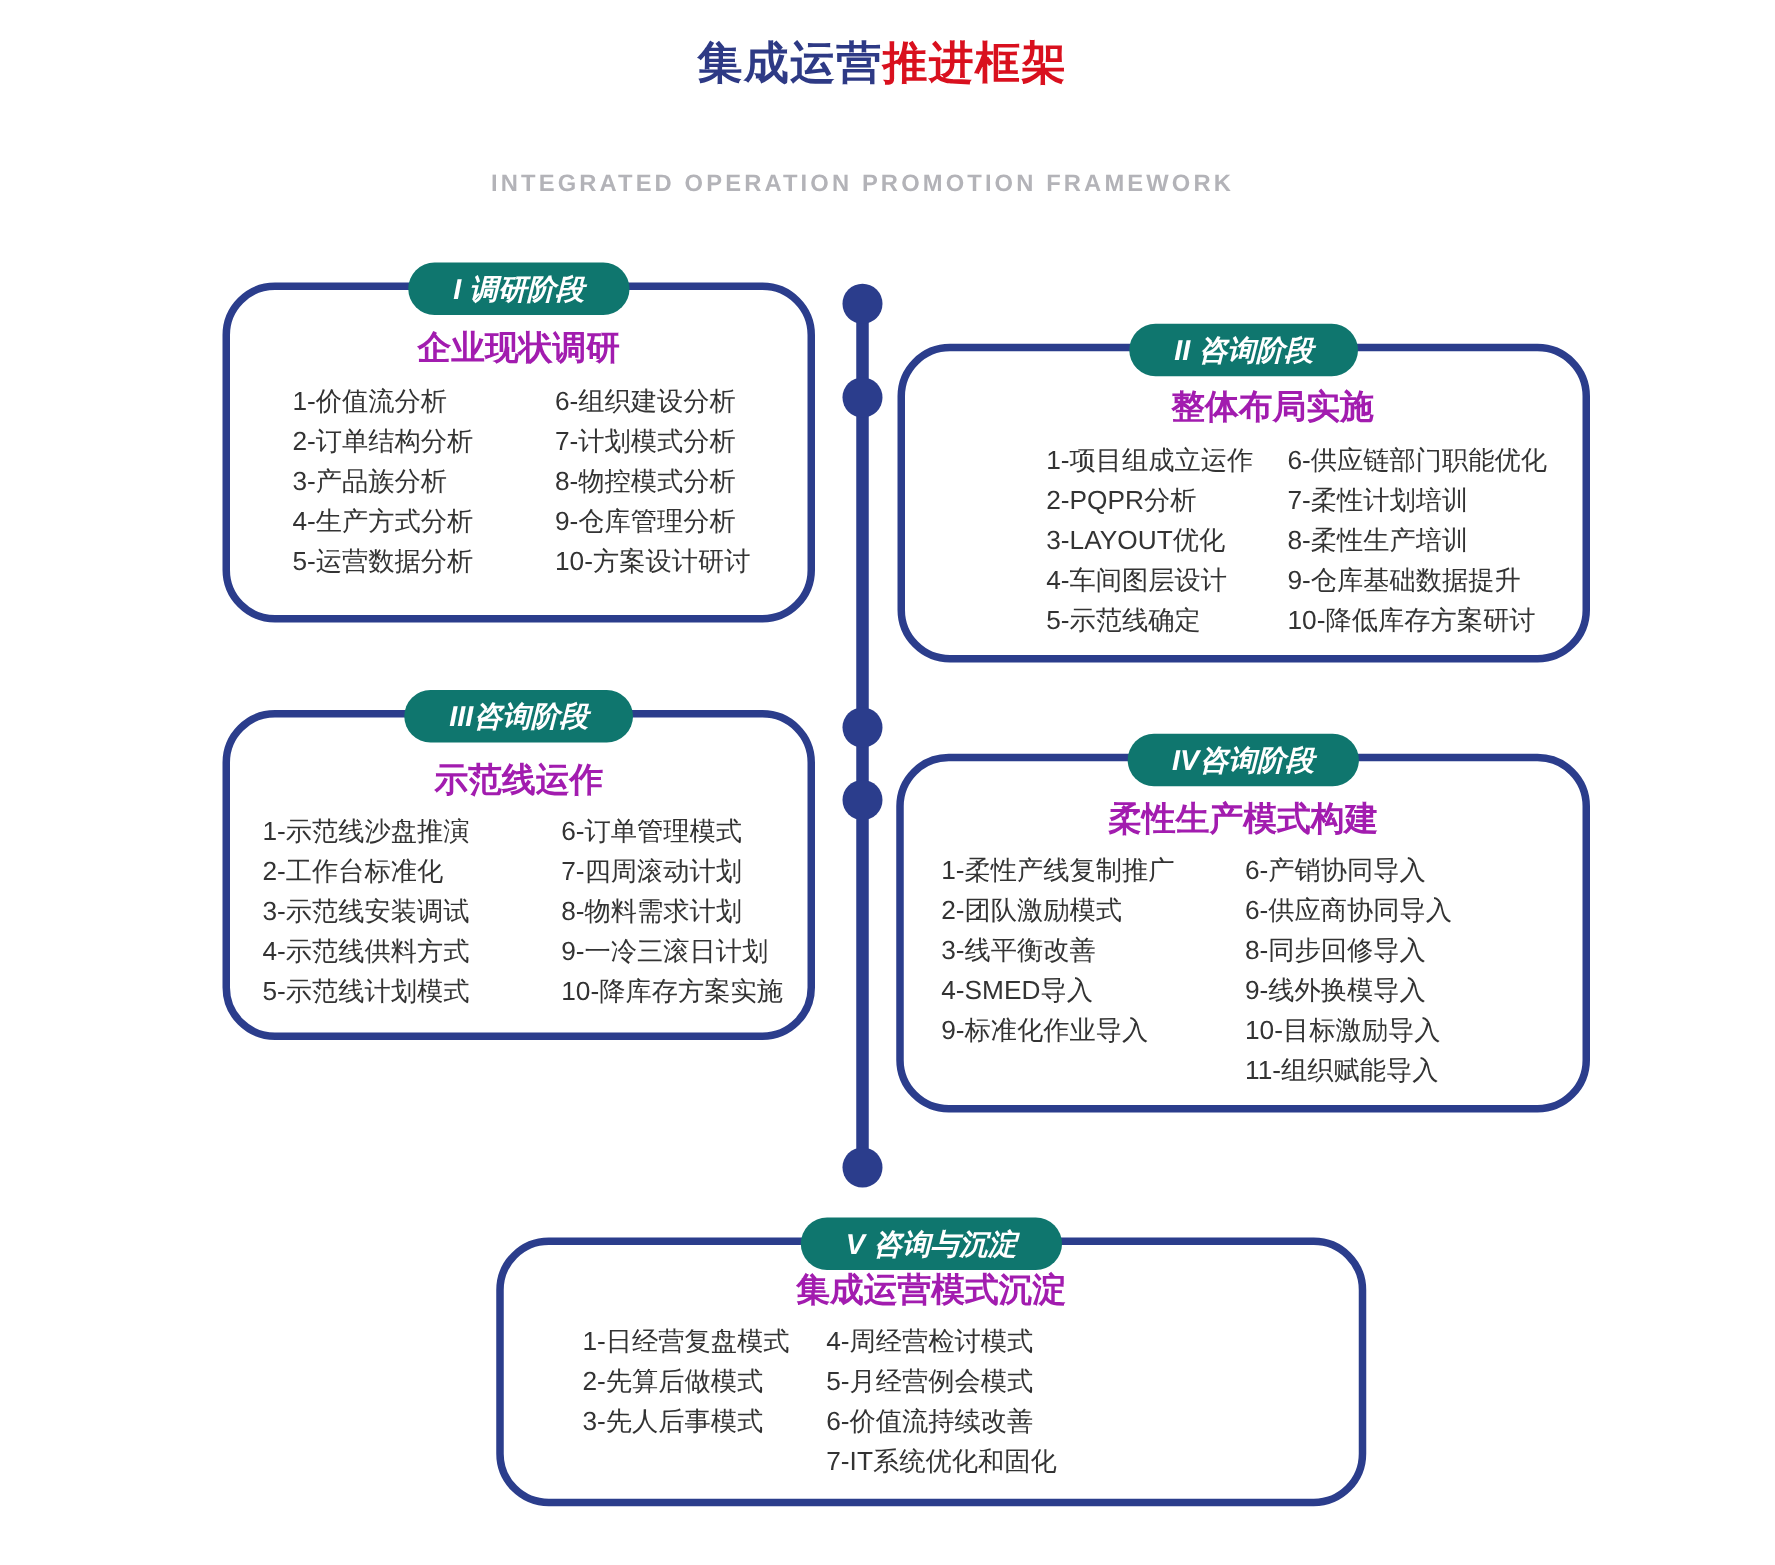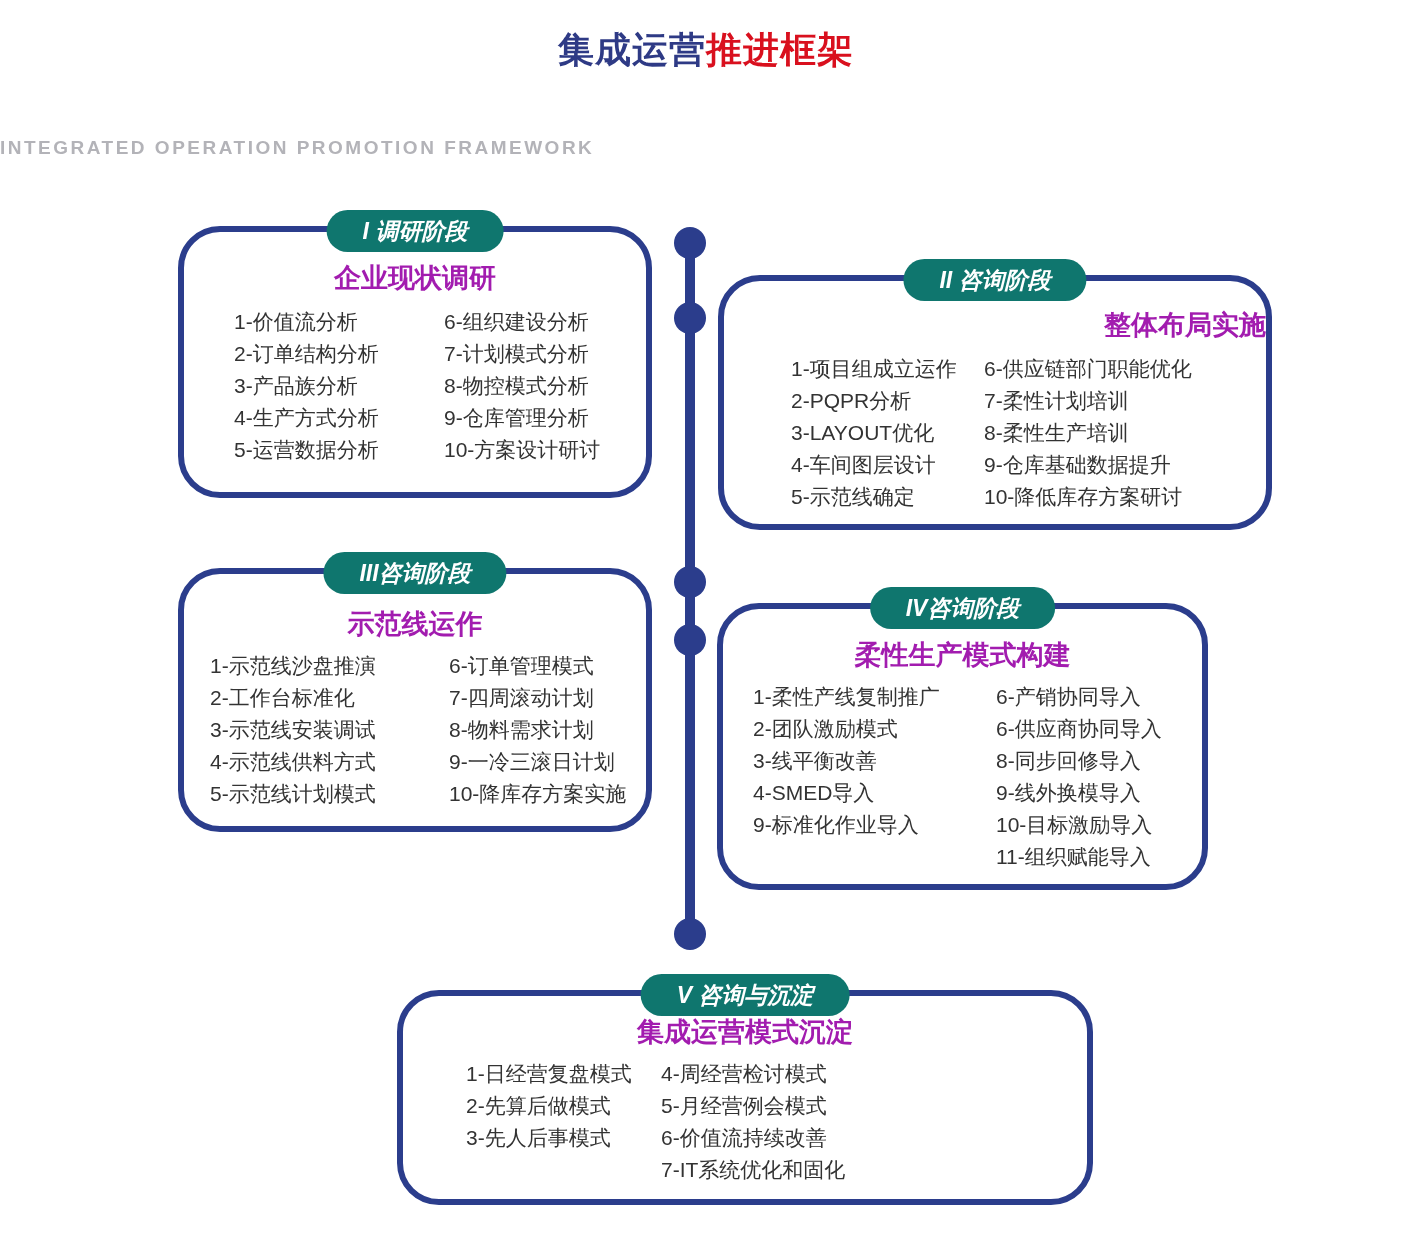--- a/index.html
+++ b/index.html
@@ -13,55 +13,55 @@
   
   .main-title{
     position:absolute;left:16px;top:26px;width:1380px;
     text-align:center;font-size:36px;font-weight:700;
     letter-spacing:1px;margin:0;
   }
   .main-title .t-blue{color:#2E3A85;}
   .main-title .t-red{color:#D9101E;}
   .sub-title{
     position:absolute;left:0;top:137px;width:1380px;
-    font-size:19px;font-weight:600;
+    text-align:center;font-size:19px;font-weight:600;
     letter-spacing:2.5px;color:#B3B3B8;
   }
   
   .tl-line{
     position:absolute;left:685px;top:243px;width:10px;height:691px;
     background:#2B3D8C;border-radius:5px;
   }
   .tl-dot{
     position:absolute;left:674px;width:32px;height:32px;
     border-radius:50%;background:#2B3D8C;
   }
   .d1{top:227px}.d2{top:302px}.d3{top:566px}.d4{top:624px}.d5{top:918px}
   
   .stage{
     position:absolute;box-sizing:border-box;
     border:6px solid #2B3D8C;border-radius:42px;background:#ffffff;
   }
   .s1{left:178px;top:226px;width:474px;height:272px;}
-  .s2{left:718px;top:275px;width:554px;height:255px;}
+  .s2{left:718px;top:275px;width:554px;height:255px;padding-left:46px;}
   .s3{left:178px;top:568px;width:474px;height:264px;}
-  .s4{left:717px;top:603px;width:491px;height:287px;}
+  .s4{left:717px;top:603px;width:555px;height:287px;}
   .s5{left:397px;top:990px;width:696px;height:215px;}
   .pill{
     position:absolute;top:-22px;left:50%;transform:translateX(-50%);
     height:42px;line-height:42px;padding:0 36px;border-radius:21px;
     background:#0f766e;color:#ffffff;font-size:23px;font-weight:700;
     white-space:nowrap;z-index:2;font-style:italic;
   }
   .stage h2{
     text-align:center;color:#a21caf;font-size:27px;font-weight:700;
     line-height:36px;margin:0;
   }
   .s1 h2{margin:28px 0 10px;}
-  .s2 h2{margin:26px 0 10px;text-align:right;}
+  .s2 h2{margin:26px 0 10px;}
   .s3 h2{margin:32px 0 8px;}
   .s4 h2{margin:28px 0 8px;}
   .s5 h2{margin:18px 0 8px;}
   .cols{display:flex;}
   .s1 .cols{padding-left:50px;}
   .s2 .cols{padding-left:67px;}
   .s3 .cols{padding-left:26px;}
   .s4 .cols{padding-left:30px;}
   .s5 .cols{padding-left:63px;}
   .col{list-style:none;margin:0;padding:0;}

